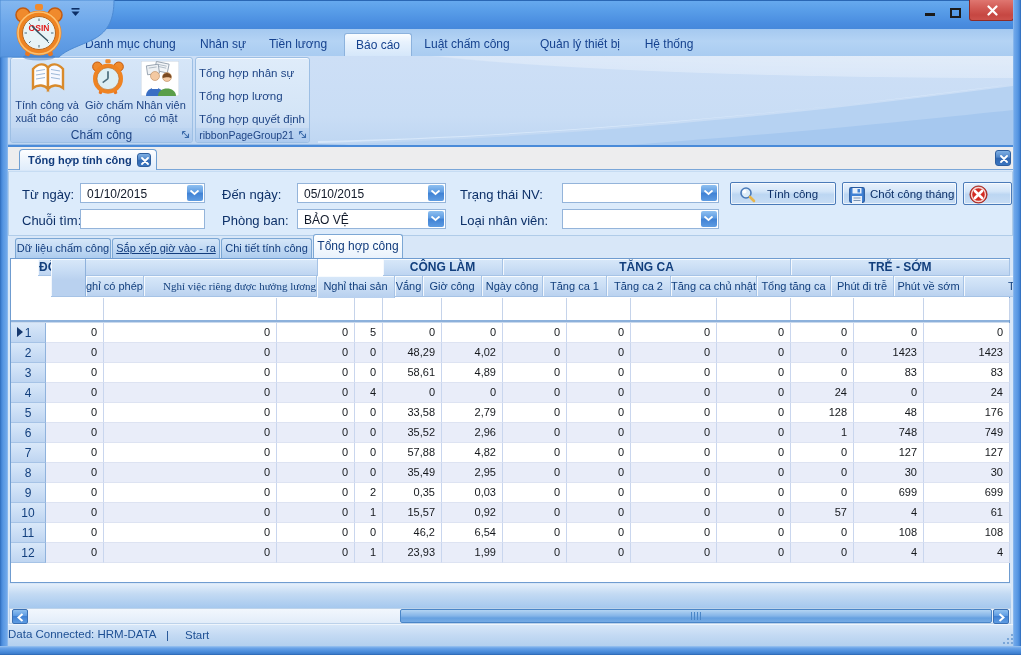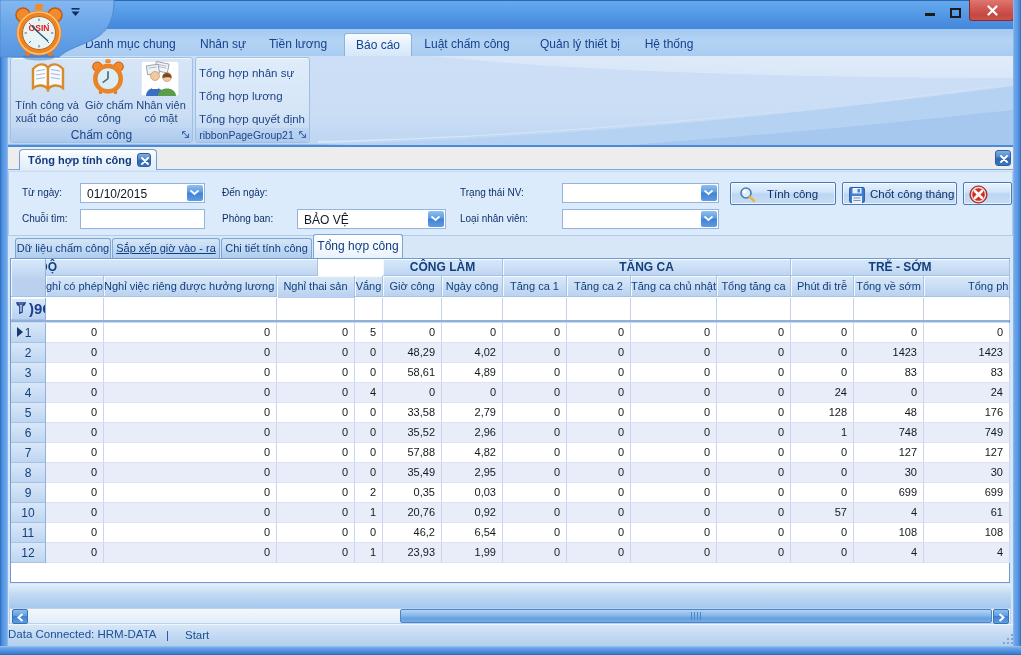--- a/index.html
+++ b/index.html
@@ -44,33 +44,33 @@
 #doctabs { left:8px; top:147px; width:1005px; height:23px; background:#ededee; border-bottom:1px solid #7aa6d8; }
 #doctab { left:19px; top:149px; width:138px; height:21px; background:linear-gradient(180deg,#fefeff 0,#f0f6fd 8px,#dfecfb 20px); border:1px solid #6f9fd2; border-bottom:none; border-radius:4px 4px 0 0; }
 #doctab span.t { position:absolute; left:8px; top:4px; color:#123c7d; font-size:11px; font-weight:bold; white-space:nowrap; }
 .bluechip { background:linear-gradient(180deg,#7fb0e4 0,#4f85c8 45%,#2f66b0 50%,#3a75c0 100%); border:1px solid #2d5e9e; border-radius:3px; color:#fff; text-align:center; }
 #doctab-x { position:absolute; left:117px; top:3px; width:14px; height:14px; font-size:9px; font-weight:bold; line-height:13px; }
 #panel-x { left:995px; top:150px; width:16px; height:16px; font-size:10px; font-weight:bold; line-height:15px; }
 
 
 #content { left:8px; top:170px; width:1005px; height:454px; background:#d8e7f8; }
 #filters { position:absolute; left:0px; top:0px; width:1005px; height:66px; background:#dcebfb; border:1px solid #b0cce9; border-top:1px solid #c6dcf3; }
-.flabel { position:absolute; color:#0d3068; font-size:10px; white-space:nowrap; }
+.flabel { position:absolute; color:#0d3068; font-size:13px; white-space:nowrap; }
 .editor { position:absolute; height:20px; background:#fff; border:1px solid #94b4da; }
 .editor .val { position:absolute; left:6px; top:3px; font-size:12px; color:#101828; white-space:nowrap; }
 .combo-btn { position:absolute; right:1px; top:1px; width:16px; height:16px; background:linear-gradient(180deg,#8fc0f0 0,#5d9be2 45%,#3f81d4 50%,#5e9ce2 100%); border-radius:2px; }
 .combo-btn svg { position:absolute; left:3px; top:5px; }
 .fbtn { position:absolute; height:23px; white-space:nowrap; background:linear-gradient(180deg,#e9f2fc 0,#d3e5f8 40%,#bcd6f2 55%,#c8ddf4 100%); border:1px solid #4a7ab8; border-radius:2px; box-shadow:inset 0 0 0 1px rgba(255,255,255,0.65); color:#0d3068; font-size:12px; }
 
 
 .itab { position:absolute; height:20px; background:linear-gradient(180deg,#d5e6f8 0,#c1d9f3 10px,#abcbee 20px); border:1px solid #7ca7d4; border-bottom:none; border-radius:3px 3px 0 0; color:#123c7d; font-size:11px; text-align:center; line-height:19px; }
 #itab-active { background:linear-gradient(180deg,#ffffff 0,#f4f9fe 12px,#e8f1fc 24px); height:24px; font-size:12px; line-height:22px; z-index:3; }
 .bandcell { position:absolute; top:259px; height:17px; background:linear-gradient(180deg,#d8e8f9 0,#cadef5 9px,#bcd3f0 17px); border-right:1px solid #a6c3e6; border-bottom:1px solid #a6c3e6; box-shadow:inset 1px 1px 0 rgba(255,255,255,0.8); }
 .bandtxt { position:absolute; left:1px; right:1px; top:1px; color:#123f7d; font-size:12px; font-weight:bold; white-space:nowrap; }
-.hdrcell { position:absolute; background:linear-gradient(180deg,#d8e8f9 0,#cadef5 10px,#b9d1ef 21px); border-right:1px solid #a6c3e6; border-bottom:1px solid #a6c3e6; box-shadow:inset 1px 1px 0 rgba(255,255,255,0.8); color:#123f7d; font-size:11px; line-height:20px; white-space:nowrap; overflow:hidden; }
+.hdrcell { position:absolute; background:linear-gradient(180deg,#d8e8f9 0,#cadef5 10px,#b9d1ef 21px); border-right:1px solid #a6c3e6; border-bottom:1px solid #a6c3e6; box-shadow:inset 1px 1px 0 rgba(255,255,255,0.8); color:#123f7d; font-size:11px; line-height:20px; white-space:nowrap; overflow:hidden;margin-left:40px; }
 .hdrcell.ind { border-right:1px solid #8fb2dc; }
 .filttxt { position:absolute; left:18px; top:5px; color:#1b3f8f; font-size:15px; font-weight:bold; line-height:11px; }
 .fcell { position:absolute; top:298px; height:22px; background:#fff; border-right:1px solid #c5d3ea; }
 .rowind { position:absolute; left:11px; width:35px; height:20px; background:linear-gradient(180deg,#d9e8f9 0,#cbdef5 10px,#bdd4f0 20px); border-right:1px solid #8fb2dc; border-bottom:1px solid #a6c3e6; }
 .rownum { position:absolute; left:0; right:0; top:3px; text-align:center; color:#123f7d; font-size:12px; }
 .focusarrow { position:absolute; left:6px; top:4px; width:0; height:0; border-left:6px solid #16386e; border-top:5.5px solid transparent; border-bottom:5.5px solid transparent; }
 .dcell { position:absolute; height:20px; border-right:1px solid #c9d6ee; border-bottom:1px solid #dde3f2; color:#15181c; font-size:11px; text-align:right; padding-right:6px; line-height:19px; }
 
 
 .sbtn { position:absolute; width:16px; height:15px; background:linear-gradient(180deg,#8fc0f0 0,#5d9be2 45%,#3f81d4 50%,#5e9ce2 100%); border:1px solid #3a70b4; border-radius:2px; color:#fff; }
@@ -225,20 +225,28 @@
 <div class="flabel" style="left:22px;top:187px;">Từ ngày:</div>
 <div class="editor" style="left:80px;top:183px;width:125px;">
       <span class="val">01/10/2015</span>
       <span class="combo-btn">
         <svg width="9" height="6" viewBox="0 0 9 6">
           <path d="M0.5 0.5 L4.5 4 L8.5 0.5" fill="none" stroke="#fff" stroke-width="1.8"></path>
         </svg>
       </span>
     </div>
 <div class="flabel" style="left:222px;top:187px;">Đến ngày:</div>
+<div class="editor" style="left:297px;top:183px;width:149px;">
+      <span class="val">05/10/2015</span>
+      <span class="combo-btn">
+        <svg width="9" height="6" viewBox="0 0 9 6">
+          <path d="M0.5 0.5 L4.5 4 L8.5 0.5" fill="none" stroke="#fff" stroke-width="1.8"></path>
+        </svg>
+      </span>
+    </div>
 <div class="flabel" style="left:460px;top:187px;">Trạng thái NV:</div>
 <div class="editor" style="left:562px;top:183px;width:157px;">
       <span class="combo-btn">
         <svg width="9" height="6" viewBox="0 0 9 6">
           <path d="M0.5 0.5 L4.5 4 L8.5 0.5" fill="none" stroke="#fff" stroke-width="1.8"></path>
         </svg>
       </span>
     </div>
 
 <div class="fbtn" style="left:730px;top:182px;width:106px;">
@@ -305,31 +313,31 @@
       <span class="bandtxt" style="text-align:center;">CÔNG LÀM</span>
     </div>
 <div class="bandcell" style="left:503px;width:288px;">
       <span class="bandtxt" style="text-align:center;">TĂNG CA</span>
     </div>
 <div class="bandcell" style="left:791px;width:219px;">
       <span class="bandtxt" style="text-align:center;">TRỄ - SỚM</span>
     </div>
 <div class="hdrcell ind" style="left:11px;width:35px;top:259px;height:38px;"></div>
 <div class="hdrcell" style="left:46px;width:58px;top:276px;height:21px;text-align:left;">ghỉ có phép</div>
-<div class="hdrcell" style="left:104px;width:173px;top:276px;height:21px;text-align:left;">Nghỉ việc riêng được hưởng lương</div>
+<div class="hdrcell" style="left:104px;width:173px;top:276px;height:21px;text-align:right;font-family:Liberation Serif, serif;">Nghỉ việc riêng được hưởng lương</div>
 <div class="hdrcell" style="left:277px;width:78px;top:276px;height:23px;text-align:center;">Nghỉ thai sản</div>
 <div class="hdrcell" style="left:355px;width:28px;top:276px;height:21px;text-align:center;">Vắng</div>
 <div class="hdrcell" style="left:383px;width:59px;top:276px;height:21px;text-align:center;">Giờ công</div>
 <div class="hdrcell" style="left:442px;width:61px;top:276px;height:21px;text-align:center;">Ngày công</div>
 <div class="hdrcell" style="left:503px;width:64px;top:276px;height:21px;text-align:center;">Tăng ca 1</div>
 <div class="hdrcell" style="left:567px;width:64px;top:276px;height:21px;text-align:center;">Tăng ca 2</div>
 <div class="hdrcell" style="left:631px;width:86px;top:276px;height:21px;text-align:center;">Tăng ca chủ nhật</div>
 <div class="hdrcell" style="left:717px;width:74px;top:276px;height:21px;text-align:center;">Tổng tăng ca</div>
 <div class="hdrcell" style="left:791px;width:63px;top:276px;height:21px;text-align:center;">Phút đi trễ</div>
-<div class="hdrcell" style="left:854px;width:70px;top:276px;height:21px;text-align:center;">Tổng về sớm</div>
+<div class="hdrcell" style="left:854px;width:70px;top:276px;height:21px;text-align:center;">Phút về sớm</div>
 <div class="hdrcell" style="left:924px;width:86px;top:276px;height:21px;text-align:center;padding-left:44px;">Tổng phút vắng</div>
 <div class="hdrcell ind filt" style="left:11px;width:35px;top:298px;height:22px;">
       <svg width="10" height="12" viewBox="0 0 10 12" style="position:absolute;left:5px;top:4px;">
         <path d="M0.8 1 h8.4 l-3 3.6 v5.4 l-2.4 1.2 v-6.6 z" fill="#ffffff" stroke="#1b3f8f" stroke-width="1.3"></path>
         <rect x="0.8" y="2.2" width="8.4" height="1.1" fill="#1b3f8f"></rect>
       </svg>
       <span class="filttxt">)9Ç</span>
     </div>
 <div class="fcell" style="left:46px;width:58px;"></div>
 <div class="fcell" style="left:104px;width:173px;"></div>
@@ -489,21 +497,21 @@
 <div class="dcell" style="left:791px;top:483px;width:63px;background:#ffffff;">0</div>
 <div class="dcell" style="left:854px;top:483px;width:70px;background:#ffffff;">699</div>
 <div class="dcell" style="left:924px;top:483px;width:86px;background:#ffffff;">699</div>
 <div class="rowind" style="top:503px;">
       <span class="rownum">10</span>
     </div>
 <div class="dcell" style="left:46px;top:503px;width:58px;background:#e9edf9;">0</div>
 <div class="dcell" style="left:104px;top:503px;width:173px;background:#e9edf9;">0</div>
 <div class="dcell" style="left:277px;top:503px;width:78px;background:#e9edf9;">0</div>
 <div class="dcell" style="left:355px;top:503px;width:28px;background:#e9edf9;">1</div>
-<div class="dcell" style="left:383px;top:503px;width:59px;background:#e9edf9;">20,76</div>
+<div class="dcell" style="left:383px;top:503px;width:59px;background:#e9edf9;">15,57</div>
 <div class="dcell" style="left:442px;top:503px;width:61px;background:#e9edf9;">0,92</div>
 <div class="dcell" style="left:503px;top:503px;width:64px;background:#e9edf9;">0</div>
 <div class="dcell" style="left:567px;top:503px;width:64px;background:#e9edf9;">0</div>
 <div class="dcell" style="left:631px;top:503px;width:86px;background:#e9edf9;">0</div>
 <div class="dcell" style="left:717px;top:503px;width:74px;background:#e9edf9;">0</div>
 <div class="dcell" style="left:791px;top:503px;width:63px;background:#e9edf9;">57</div>
 <div class="dcell" style="left:854px;top:503px;width:70px;background:#e9edf9;">4</div>
 <div class="dcell" style="left:924px;top:503px;width:86px;background:#e9edf9;">61</div>
 <div class="rowind" style="top:523px;">
       <span class="rownum">11</span>

